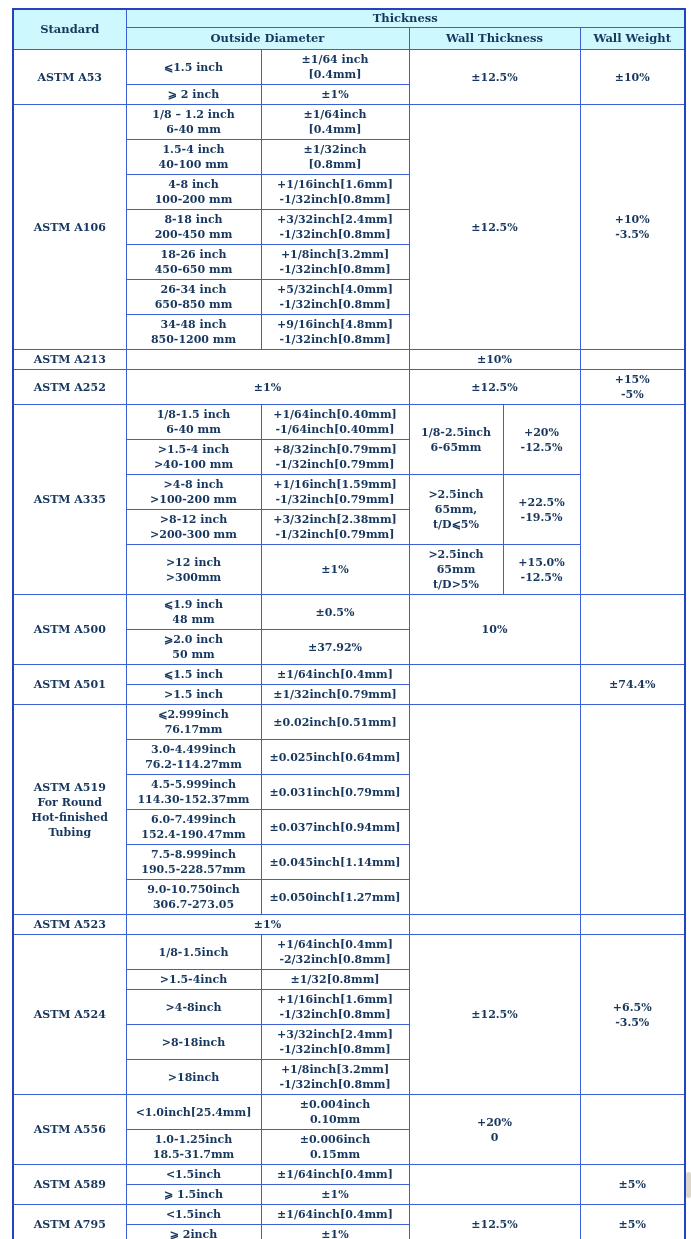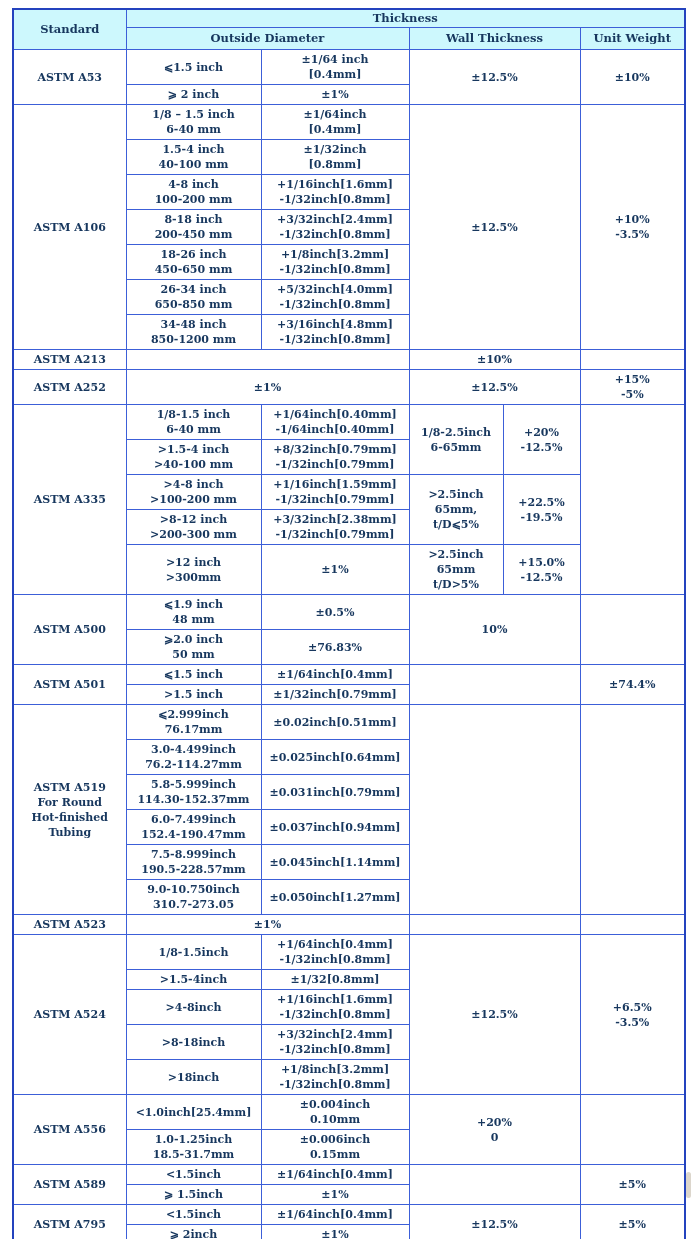--- a/index.html
+++ b/index.html
@@ -32,41 +32,41 @@
         <col class="c-uw">
   </colgroup>
   <thead>
     <tr class="hr1">
       <th rowspan="2">Standard</th>
       <th colspan="5">Thickness</th>
     </tr>
     <tr class="hr2">
       <th colspan="2">Outside Diameter</th>
       <th colspan="2">Wall Thickness</th>
-      <th>Unit Weight</th>
+      <th>Wall Weight</th>
     </tr>
   </thead>
   <tbody>
 
     <tr>
       <td rowspan="2">ASTM A53</td>
       <td>⩽1.5 inch</td>
       <td>±1/64 inch
 [0.4mm]</td>
       <td colspan="2" rowspan="2">±12.5%</td>
       <td rowspan="2">±10%</td>
     </tr>
     <tr>
       <td>⩾ 2 inch</td>
       <td>±1%</td>
     </tr>
 
     <tr>
       <td rowspan="7">ASTM A106</td>
-      <td>1/8 – 1.5 inch
+      <td>1/8 – 1.2 inch
 6-40 mm</td>
       <td>±1/64inch
 [0.4mm]</td>
       <td colspan="2" rowspan="7">±12.5%</td>
       <td rowspan="7">+10%
 -3.5%</td>
     </tr>
     <tr>
       <td>1.5-4 inch
 40-100 mm</td>
@@ -93,21 +93,21 @@
     </tr>
     <tr>
       <td>26-34 inch
 650-850 mm</td>
       <td>+5/32inch[4.0mm]
 -1/32inch[0.8mm]</td>
     </tr>
     <tr>
       <td>34-48 inch
 850-1200 mm</td>
-      <td>+3/16inch[4.8mm]
+      <td>+9/16inch[4.8mm]
 -1/32inch[0.8mm]</td>
     </tr>
 
     <tr>
       <td>ASTM A213</td>
       <td colspan="2"></td>
       <td colspan="2">±10%</td>
       <td></td>
     </tr>
 
@@ -169,21 +169,21 @@
       <td rowspan="2">ASTM A500</td>
       <td>⩽1.9 inch
 48 mm</td>
       <td>±0.5%</td>
       <td colspan="2" rowspan="2">10%</td>
       <td rowspan="2"></td>
     </tr>
     <tr>
       <td>⩾2.0 inch
 50 mm</td>
-      <td>±76.83%</td>
+      <td>±37.92%</td>
     </tr>
 
     <tr>
       <td rowspan="2">ASTM A501</td>
       <td>⩽1.5 inch</td>
       <td>±1/64inch[0.4mm]</td>
       <td colspan="2" rowspan="2"></td>
       <td rowspan="2">±74.4%</td>
     </tr>
     <tr>
@@ -201,52 +201,52 @@
       <td>±0.02inch[0.51mm]</td>
       <td colspan="2" rowspan="6"></td>
       <td rowspan="6"></td>
     </tr>
     <tr>
       <td>3.0-4.499inch
 76.2-114.27mm</td>
       <td>±0.025inch[0.64mm]</td>
     </tr>
     <tr>
-      <td>5.8-5.999inch
+      <td>4.5-5.999inch
 114.30-152.37mm</td>
       <td>±0.031inch[0.79mm]</td>
     </tr>
     <tr>
       <td>6.0-7.499inch
 152.4-190.47mm</td>
       <td>±0.037inch[0.94mm]</td>
     </tr>
     <tr>
       <td>7.5-8.999inch
 190.5-228.57mm</td>
       <td>±0.045inch[1.14mm]</td>
     </tr>
     <tr>
       <td>9.0-10.750inch
-310.7-273.05</td>
+306.7-273.05</td>
       <td>±0.050inch[1.27mm]</td>
     </tr>
 
     <tr>
       <td>ASTM A523</td>
       <td colspan="2">±1%</td>
       <td colspan="2"></td>
       <td></td>
     </tr>
 
     <tr>
       <td rowspan="5">ASTM A524</td>
       <td>1/8-1.5inch</td>
       <td>+1/64inch[0.4mm]
--1/32inch[0.8mm]</td>
+-2/32inch[0.8mm]</td>
       <td colspan="2" rowspan="5">±12.5%</td>
       <td rowspan="5">+6.5%
 -3.5%</td>
     </tr>
     <tr>
       <td>&gt;1.5-4inch</td>
       <td>±1/32[0.8mm]</td>
     </tr>
     <tr>
       <td>&gt;4-8inch</td>

